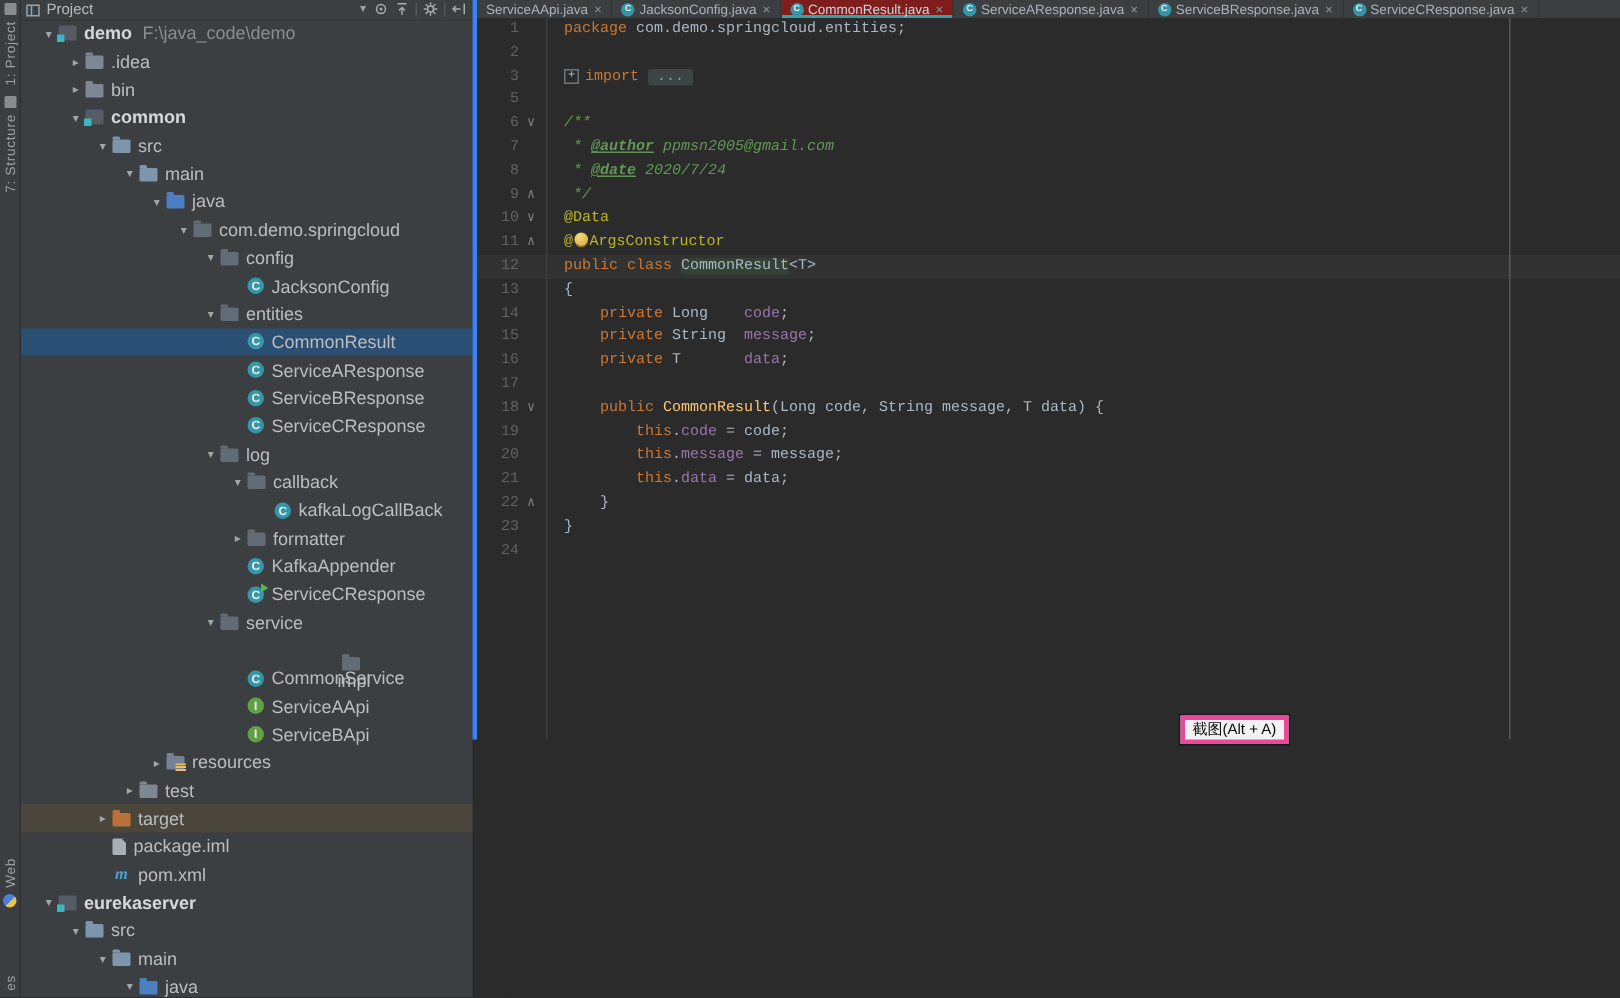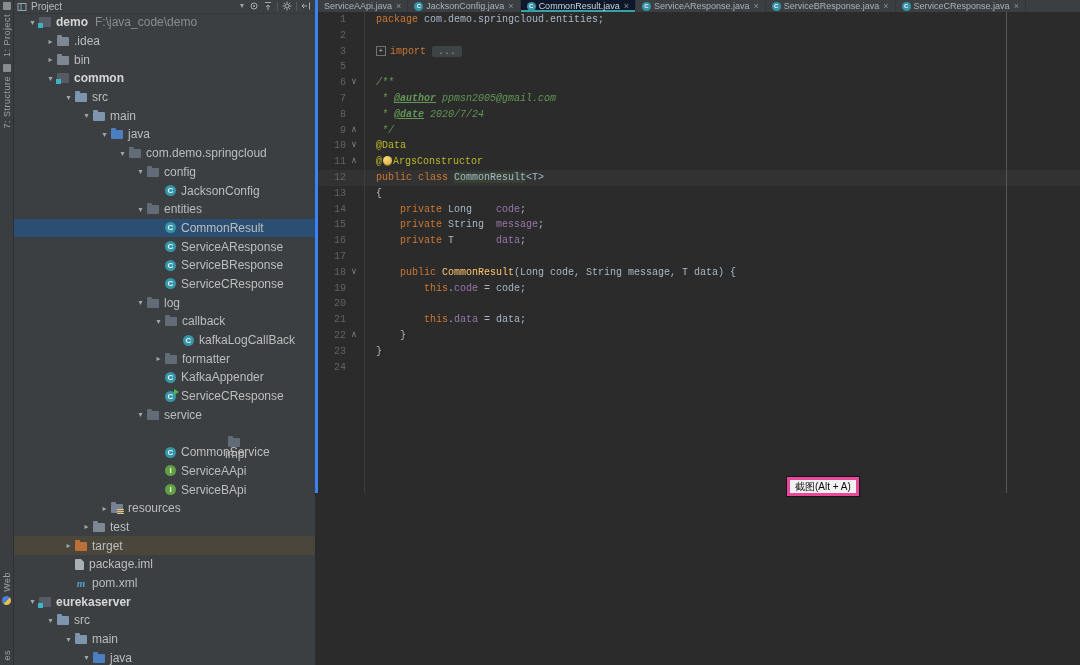--- a/index.html
+++ b/index.html
@@ -44,21 +44,21 @@
   .i-iface{background:#63A044;}
   .i-run::before{content:'';position:absolute;top:-2px;right:-3px;border-left:5px solid #53B847;border-top:3px solid rgba(0,0,0,0);border-bottom:3px solid rgba(0,0,0,0);}
   .i-file{width:9px;height:11px;background:#A9B1B8;border-radius:1px;position:relative;}
   .i-file::after{content:'';position:absolute;right:0;top:0;border-top:3px solid #3C3F41;border-left:3px solid rgba(0,0,0,0);}
   .i-mvn{width:12px;height:12px;font:italic bold 11px/12px "Liberation Serif",serif;color:#4E9FD4;text-align:center;}
 
   
   #editor{position:absolute;left:315px;top:0;width:765px;height:493px;background:#2B2B2B;border-left:3px solid #3b82f6;}
   #tabbar{height:12px;background:#3C3F41;display:flex;overflow:hidden;}
   .tab{display:flex;align-items:center;gap:3px;padding:0 6px;font-size:9px;color:#A9B2BC;border-right:1px solid #333639;flex:0 0 auto;height:12px;box-sizing:border-box;}
-  .tab.active{background:#0f172a;color:#CBD5DA;box-shadow:inset 0 -2px 0 #39A0A8;}
+  .tab.active{background:#7f1d1d;color:#CBD5DA;box-shadow:inset 0 -2px 0 #39A0A8;}
   .tab .tic{width:9px;height:9px;border-radius:50%;background:#3596AA;color:#ECF4F6;font:bold 6px/9px "Liberation Sans",sans-serif;text-align:center;flex:0 0 auto;}
   .tab .cls{color:#8A9196;font-size:9px;margin-left:1px;}
   #code{position:absolute;left:0;top:12px;right:0;bottom:0;font:10px/15.8px "Liberation Mono",monospace;color:#A9B7C6;}
   .cl{height:15.8px;display:flex;white-space:pre;padding-left:6px;}
   .cl.cur{background:#323232;}
   .ln{width:22px;flex:0 0 22px;text-align:right;color:#606366;}
   .fm{width:16px;flex:0 0 16px;text-align:center;color:#7A7E82;font-size:9px;}
   .ct{margin-left:14px;}
   .t-kw{color:#CC7832;} .t-pl{color:#A9B7C6;} .t-fd{color:#9876AA;} .t-an{color:#BBB529;}
   .t-cm{color:#629755;font-style:italic;} .t-ct{color:#629755;font-weight:bold;text-decoration:underline;font-style:italic;}
@@ -360,21 +360,21 @@
         <div class="cl"><span class="ln">10</span><span class="fm">∨</span><span class="ct"><span class="t-an">@Data</span></span></div>
         <div class="cl"><span class="ln">11</span><span class="fm">∧</span><span class="ct"><span class="t-an">@</span><span class="t-bulb"></span><span class="t-an">ArgsConstructor</span></span></div>
         <div class="cl cur"><span class="ln">12</span><span class="fm"></span><span class="ct"><span class="t-kw">public class </span><span class="t-hl">CommonResult</span><span class="t-pl">&lt;T&gt;</span></span></div>
         <div class="cl"><span class="ln">13</span><span class="fm"></span><span class="ct"><span class="t-pl">{</span></span></div>
         <div class="cl"><span class="ln">14</span><span class="fm"></span><span class="ct"><span class="t-pl">    </span><span class="t-kw">private</span><span class="t-pl"> Long    </span><span class="t-fd">code</span><span class="t-pl">;</span></span></div>
         <div class="cl"><span class="ln">15</span><span class="fm"></span><span class="ct"><span class="t-pl">    </span><span class="t-kw">private</span><span class="t-pl"> String  </span><span class="t-fd">message</span><span class="t-pl">;</span></span></div>
         <div class="cl"><span class="ln">16</span><span class="fm"></span><span class="ct"><span class="t-pl">    </span><span class="t-kw">private</span><span class="t-pl"> T       </span><span class="t-fd">data</span><span class="t-pl">;</span></span></div>
         <div class="cl"><span class="ln">17</span><span class="fm"></span><span class="ct"></span></div>
         <div class="cl"><span class="ln">18</span><span class="fm">∨</span><span class="ct"><span class="t-pl">    </span><span class="t-kw">public </span><span class="t-ctor">CommonResult</span><span class="t-pl">(Long code, String message, T data) {</span></span></div>
         <div class="cl"><span class="ln">19</span><span class="fm"></span><span class="ct"><span class="t-pl">        </span><span class="t-kw">this</span><span class="t-pl">.</span><span class="t-fd">code</span><span class="t-pl"> = code;</span></span></div>
-        <div class="cl"><span class="ln">20</span><span class="fm"></span></div>
+        <div class="cl"><span class="ln">20</span><span class="fm"></span><span class="ct"><span class="t-pl">        </span><span class="t-kw">this</span><span class="t-pl">.</span><span class="t-fd">message</span><span class="t-pl"> = message;</span></span></div>
         <div class="cl"><span class="ln">21</span><span class="fm"></span><span class="ct"><span class="t-pl">        </span><span class="t-kw">this</span><span class="t-pl">.</span><span class="t-fd">data</span><span class="t-pl"> = data;</span></span></div>
         <div class="cl"><span class="ln">22</span><span class="fm">∧</span><span class="ct"><span class="t-pl">    }</span></span></div>
         <div class="cl"><span class="ln">23</span><span class="fm"></span><span class="ct"><span class="t-pl">}</span></span></div>
         <div class="cl"><span class="ln">24</span><span class="fm"></span><span class="ct"></span></div>
       </div>
     <div id="gutter-line"></div>
     <div id="margin-line"></div>
   </div>
 
   <div id="tooltip">截图(Alt + A)</div>

